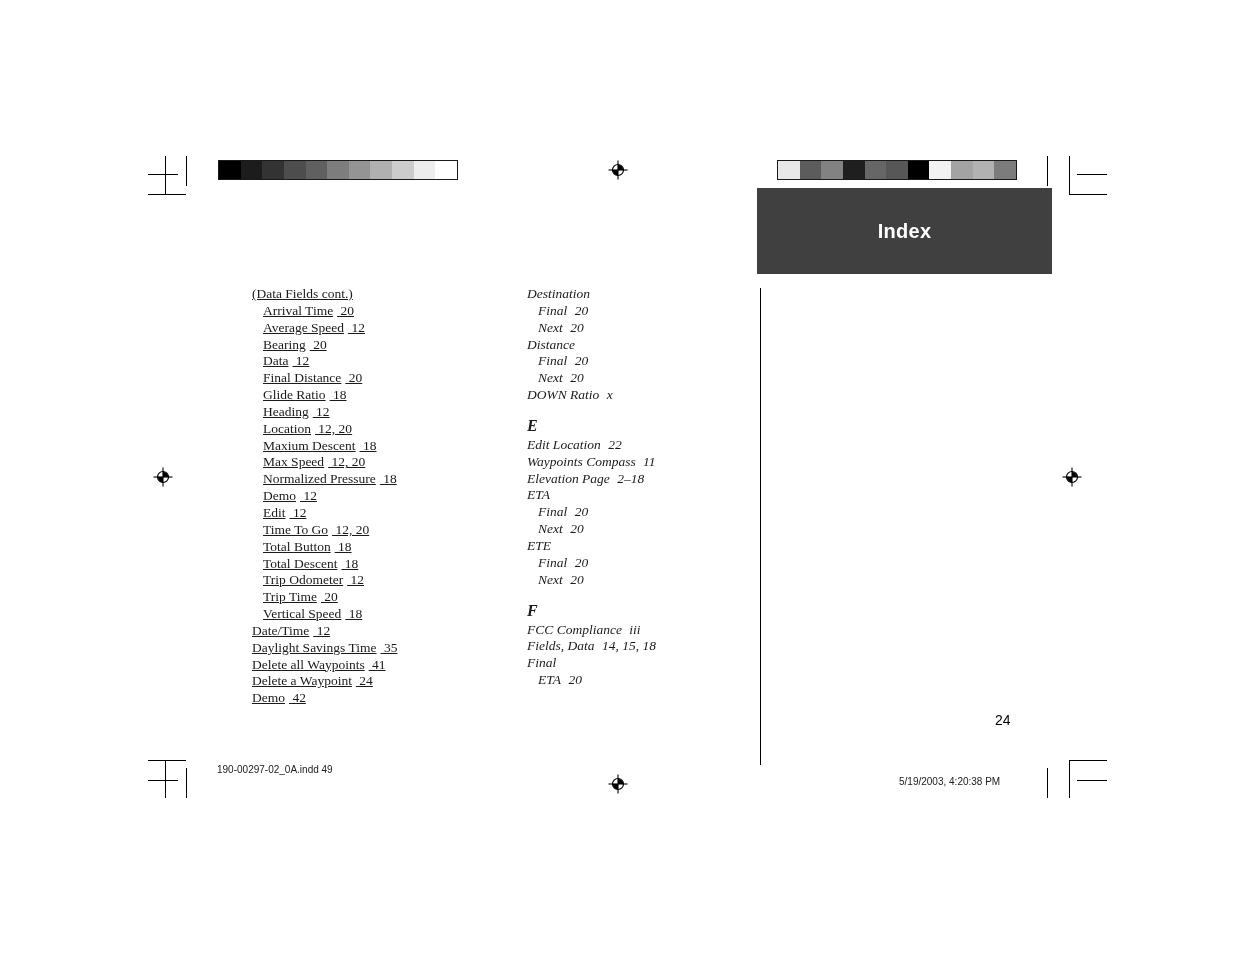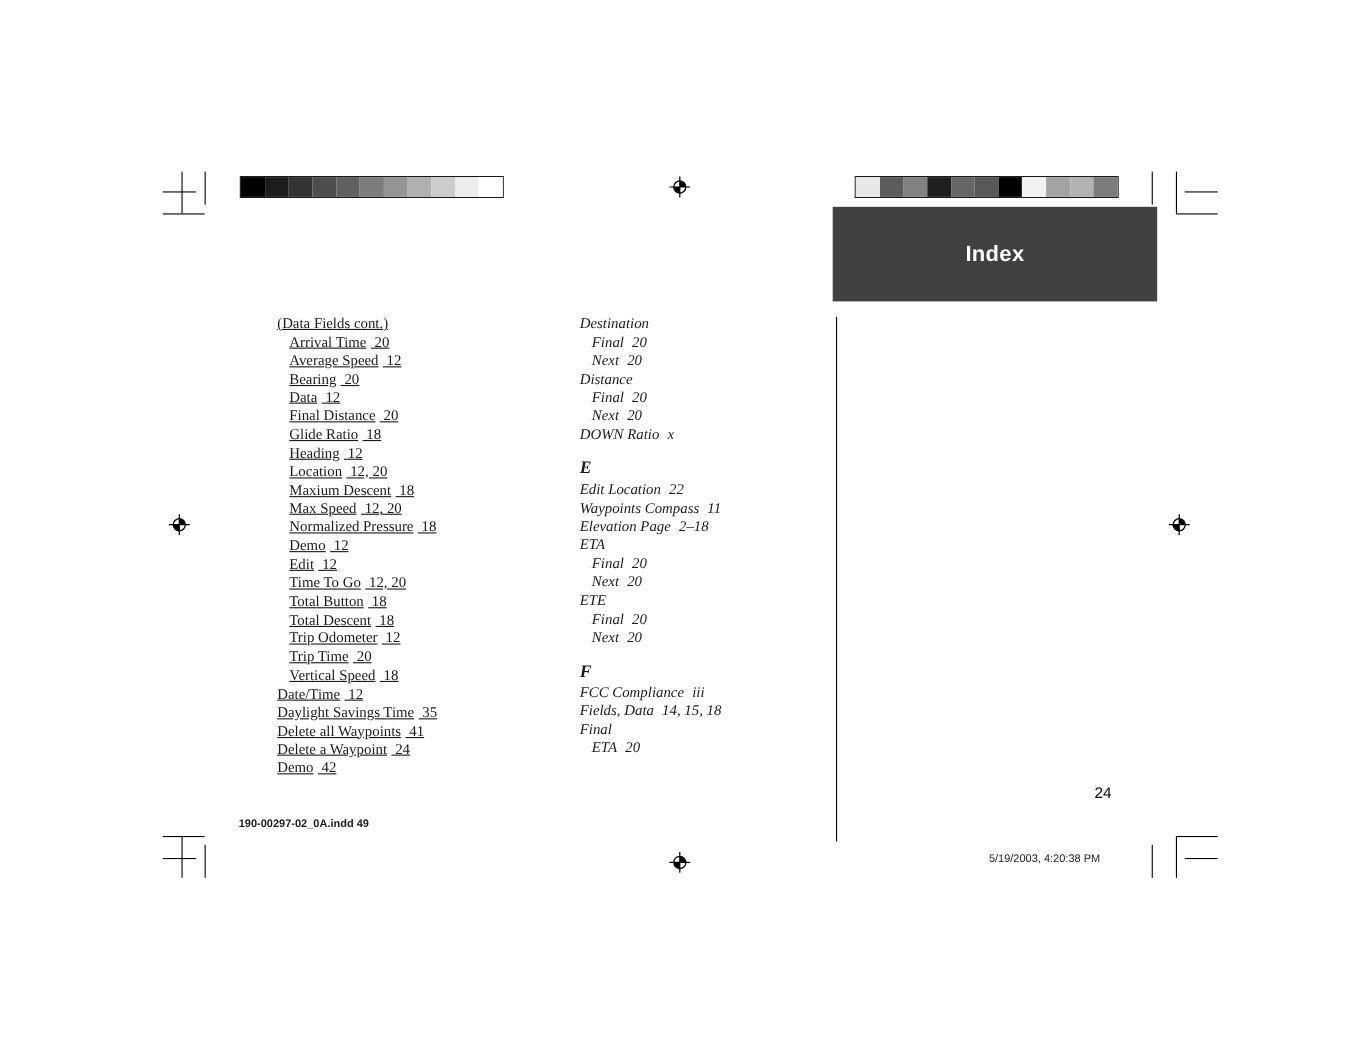--- a/index.html
+++ b/index.html
@@ -108,21 +108,21 @@
   }
 
   
   .footer-text {
     position: absolute;
     font-family: "Liberation Sans", sans-serif;
     font-size: 10px;
     color: #1a1a1a;
     white-space: nowrap;
   }
-  #footer-filename { left: 217px; top: 744px; font-weight: bold; }
+  #footer-filename { left: 217px; top: 764px; }
   #footer-timestamp { left: 899px; top: 776px; }
 </style>
 </head>
 <body>
 
 <div class="page">
 
   <div class="crop-line crop-v" style="left:165px; top:156px; height:38px;"></div>
   <div class="crop-line crop-v" style="left:186px; top:156px; height:30px;"></div>
   <div class="crop-line crop-h" style="left:148px; top:194px; width:38px;"></div>

